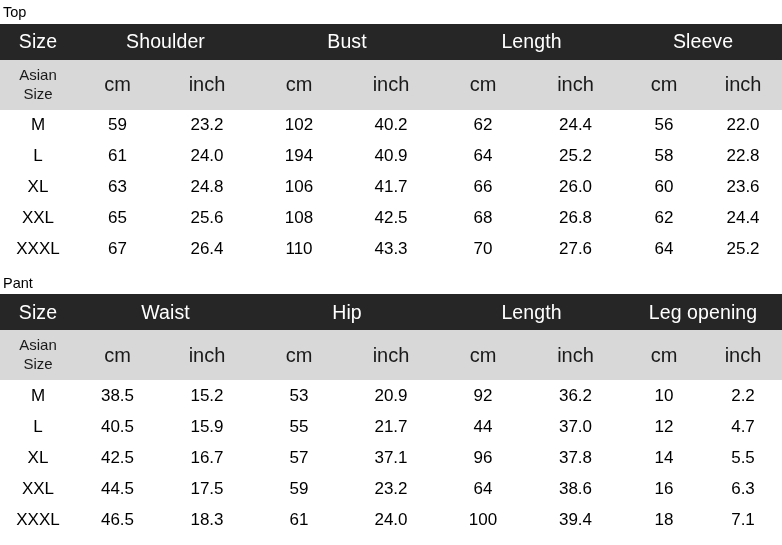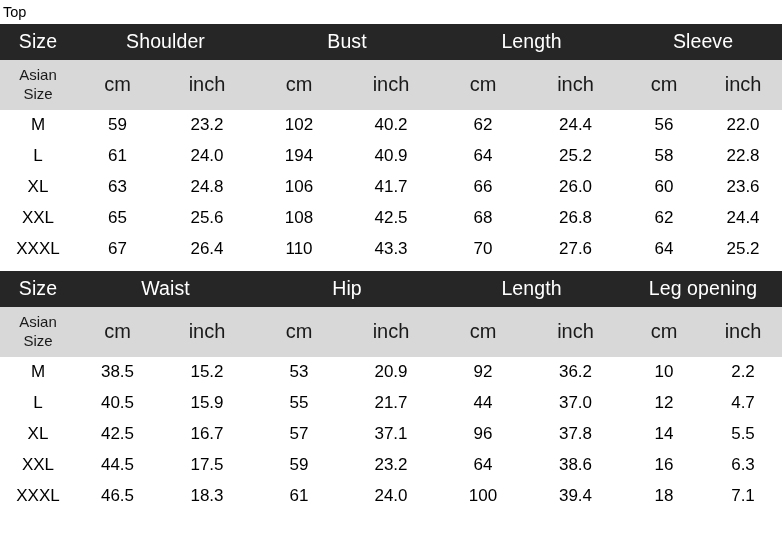--- a/index.html
+++ b/index.html
@@ -183,20 +183,21 @@
         <td>70</td>
         <td>27.6</td>
         <td>64</td>
         <td>25.2</td>
       </tr>
     </tbody>
   </table>
 
   <div class="spacer-2"></div>
 
+  <div class="section-label">Pant</div>
 
   <table class="size-table">
     <colgroup>
       <col class="c-size">
         <col class="c-a">
         <col class="c-b">
         <col class="c-c">
         <col class="c-d">
       <col class="c-e">
         <col class="c-f">

